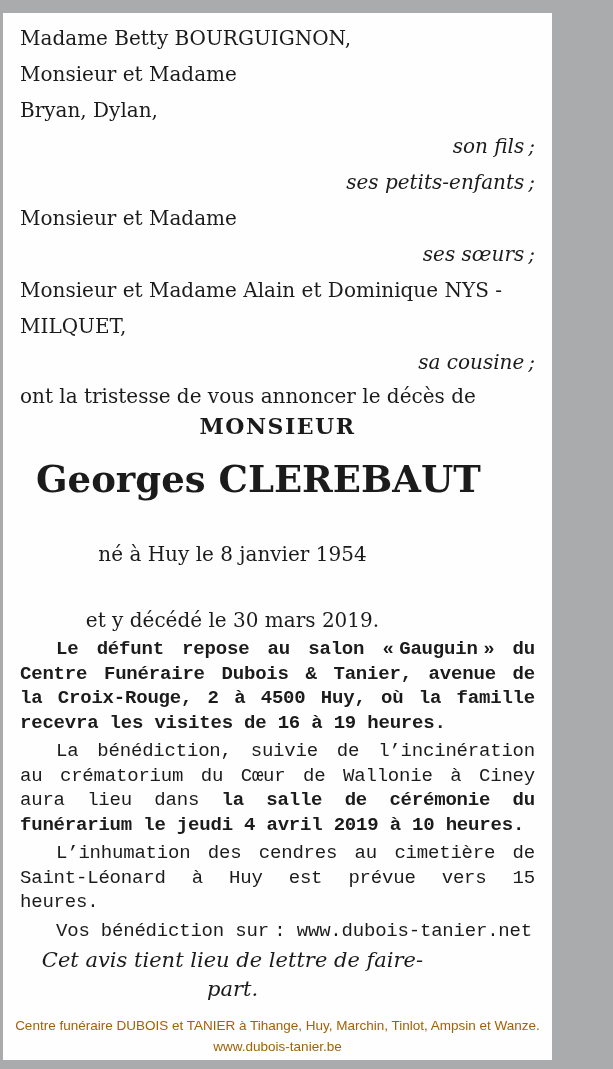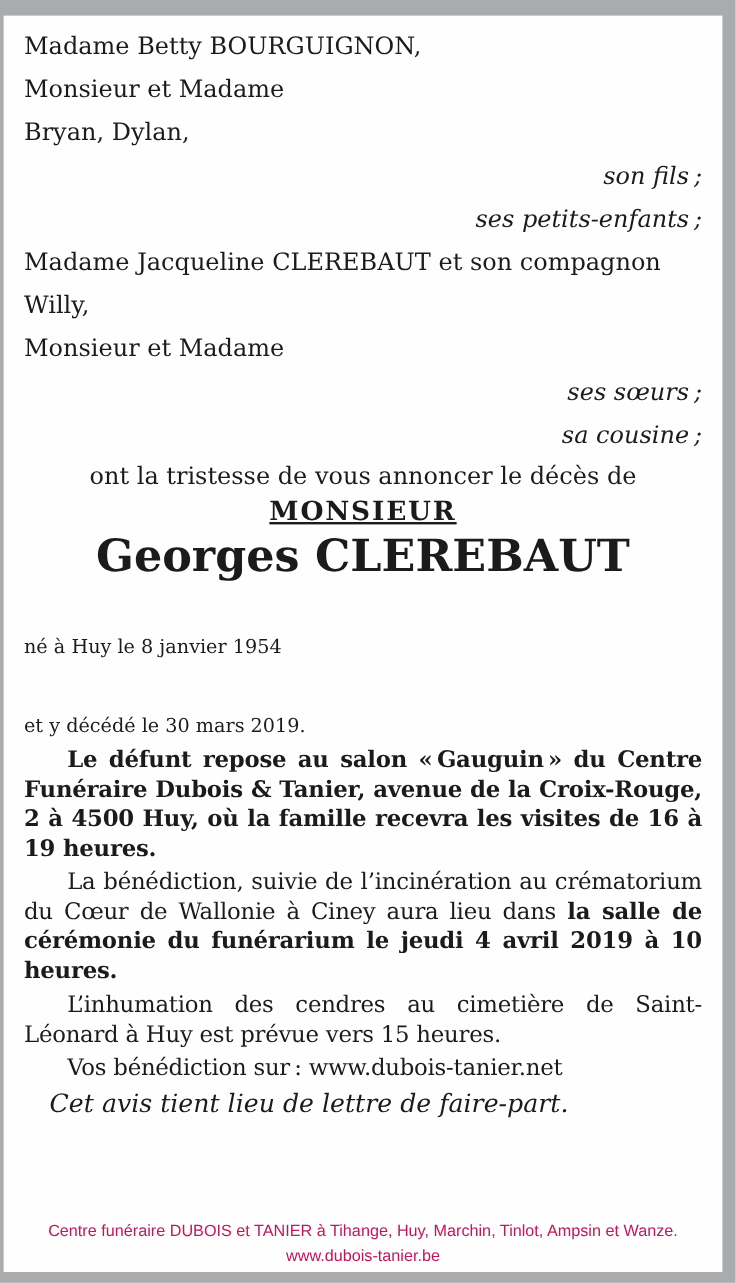--- a/index.html
+++ b/index.html
@@ -10,109 +10,110 @@
     width: 613px;
     height: 1069px;
     background: #a9abad;
     position: relative;
     overflow: hidden;
   }
   .page {
     position: absolute;
     left: 3px;
     top: 13px;
-    width: 599px;
+    width: 549px;
     height: 1047px;
     background: #fefefe;
     box-sizing: border-box;
     padding: 7px 17px 0 17px;
     font-family: "DejaVu Serif", serif;
     color: #1b1b1b;
   }
   .relatives {
     font-size: 20px;
     line-height: 36px;
   }
   .rel-line.plain { text-align: left; }
   .rel-line.indent { padding-left: 36px; }
   .rel-line.relation {
     text-align: right;
     font-style: italic;
   }
   .announce {
-    text-align: center;
+    text-align: left;
     font-size: 20px;
     line-height: 31px;
     margin-top: 1px;
   }
   .civility {
     text-align: center;
     font-weight: bold;
     font-size: 22px;
     letter-spacing: 1.5px;
     line-height: 29px;
-    text-decoration: underline;
   }
   .deceased {
-    text-align: center;
+    text-align: left;
     font-weight: bold;
     font-size: 37px;
     line-height: 44px;
-    margin: 0;
+    margin: 16px;
   }
   .centered-narrow {
-    font-size: 16px;
+    text-align: center;
+    font-size: 20px;
     line-height: 25px;
     margin-right: 90px;
     margin-top: 41px;
   }
   .paragraphs { margin-top: 3px; }
   .body-par {
     font-size: 19px;
     line-height: 24.5px;
     text-align: justify;
     text-indent: 36px;
     margin: 4px 0 0 0;
     letter-spacing: -0.2px;
+    font-family: Liberation Mono, monospace;
   }
   .body-par .bold { font-weight: bold; }
   .farewell {
     font-style: italic;
     text-align: center;
     font-size: 21px;
     line-height: 29px;
     margin: 3px 90px 0 0;
   }
   .footer {
     position: absolute;
     left: 0;
     right: 0;
     bottom: 3px;
     text-align: center;
     font-family: "Liberation Sans", sans-serif;
-    color: #be185d;
+    color: #a16207;
     font-size: 13.5px;
     line-height: 21px;
     white-space: nowrap;
   }
 </style>
 </head>
 <body>
 
 <div class="page">
 
   <div class="relatives">
       <div class="rel-line plain">Madame Betty BOURGUIGNON,</div>
       <div class="rel-line plain">Monsieur et Madame</div>
       <div class="rel-line plain">Bryan, Dylan,</div>
       <div class="rel-line relation">son fils ;</div>
       <div class="rel-line relation">ses petits-enfants ;</div>
-      <div class="rel-line plain">Madame Jacqueline CLEREBAUT et son compagnon Willy,</div>
       <div class="rel-line plain">Monsieur et Madame</div>
       <div class="rel-line relation">ses sœurs ;</div>
+      <div class="rel-line plain">Monsieur et Madame Alain et Dominique NYS - MILQUET,</div>
       <div class="rel-line relation">sa cousine ;</div>
     </div>
 
   <div class="announce">ont la tristesse de vous annoncer le décès de</div>
 
   <div class="civility">MONSIEUR</div>
 
   <div class="deceased">Georges CLEREBAUT</div>
 
   <div class="centered-narrow">né à Huy le 8 janvier 1954</div>

